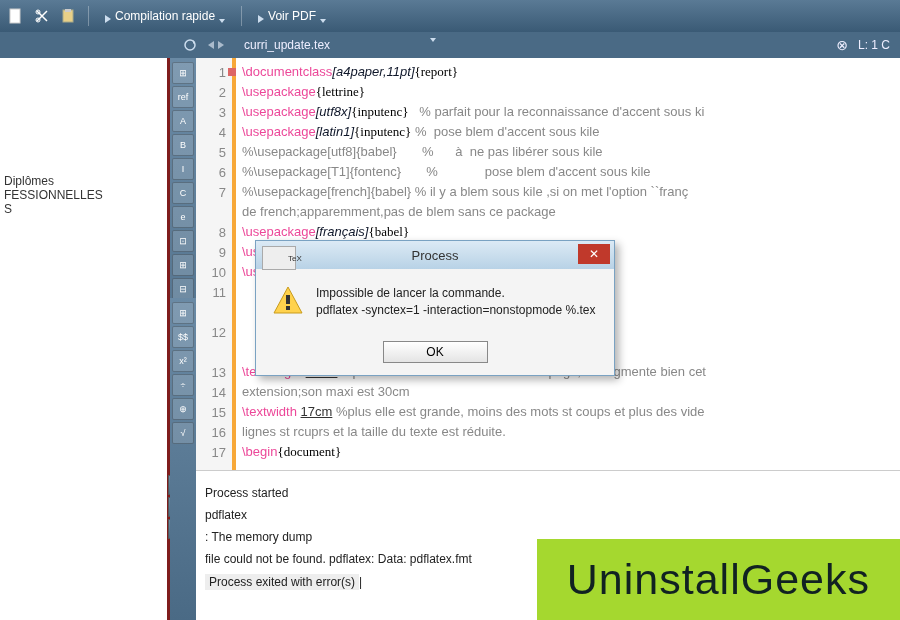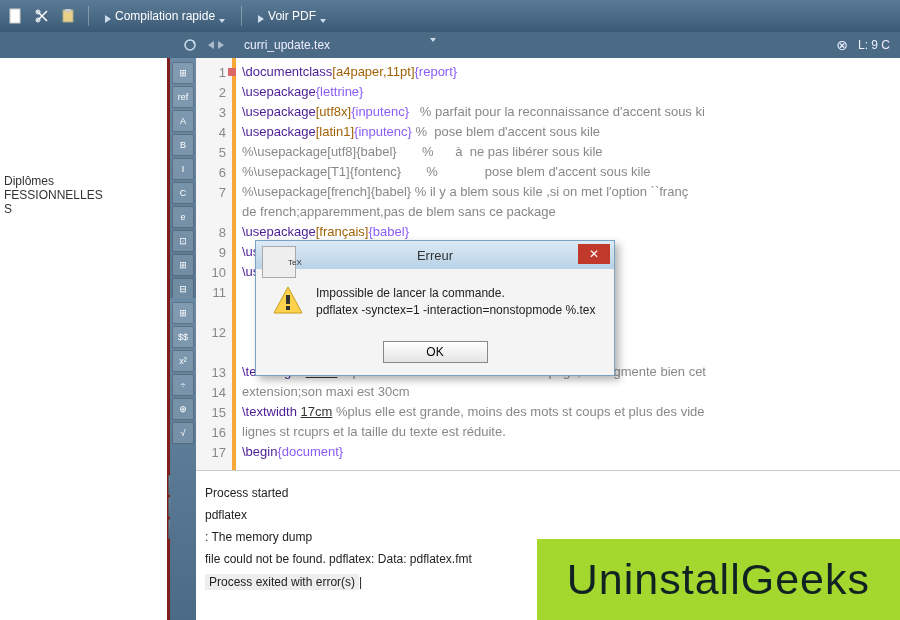--- a/index.html
+++ b/index.html
@@ -28,38 +28,38 @@
 
 .side-icons { width:26px; background:linear-gradient(#6a8aa5,#4a6a85); display:flex; flex-direction:column; align-items:center; gap:2px; padding:4px 0; }
 .side-icons .sbtn, .side-icons2 .sbtn2 { width:22px; height:22px; background:rgba(255,255,255,0.15); border:1px solid rgba(0,0,0,0.25); border-radius:2px; display:flex; align-items:center; justify-content:center; font-size:9px; color:#fff; cursor:pointer; }
 
 .gutter { width:40px; background:#f5f5f5; border-right:4px solid #f7a838; text-align:right; font-family: Consolas, monospace; font-size:13px; color:#888; padding-top:4px; }
 .gutter div { height:20px; padding-right:6px; display:flex; align-items:center; justify-content:flex-end; }
 .gutter .mark { position:relative; }
 .gutter .mark::after { content:""; position:absolute; right:-4px; top:6px; width:8px; height:8px; background:#d66; }
 
 .code { flex:1; font-family: Consolas, "Courier New", monospace; font-size:13px; line-height:20px; padding:4px 6px; white-space:pre; overflow:hidden; color:#333; }
-.cmd { color:#4c1d95; }
-.opt { color:#a16207; }
-.arg { color:#8b5cf6; }
+.cmd { color:#ec4899; }
+.opt { color:#0f172a;font-style:italic; }
+.arg { color:#000000;font-family:Liberation Serif, serif; }
 .cmt { color:#888; }
 .txt { color:#333; }
 .ul { text-decoration: underline; }
 
 .side-icons2 { width:26px; background:linear-gradient(#6a8aa5,#4a6a85); display:flex; flex-direction:column; align-items:center; gap:2px; padding:4px 0; position:absolute; left:0; top:240px; bottom:0; }
 
 .console { border-top:1px solid #ccc; background:#fff; font-size:12px; color:#222; padding:9px; height:150px; position:relative; }
 .console .cicon { width:20px; height:20px; background:linear-gradient(#6a8aa5,#4a6a85); margin-right:6px; border:1px solid #555; }
 .console-lines { padding-left: 26px; display:flex; flex-direction:column; gap:8px; padding-top:6px; }
 .exit-line { background:#eee; display:inline-block; padding:1px 4px; }
 
 
 .dialog { position:absolute; left:255px; top:240px; width:360px; background:#f4f4f4; border:1px solid #7aa2c2; box-shadow:4px 4px 8px rgba(0,0,0,0.3); z-index:50; }
 .dialog-title { background:linear-gradient(#dceaf5,#b8d2e6); height:28px; display:flex; align-items:center; justify-content:center; position:relative; font-size:13px; color:#333; }
-.dialog-title .tico { position:absolute; left:6px; top:5px; width:16px; height:32px; background:#eee; border:1px solid #aaa; font-size:8px; display:flex; align-items:center; justify-content:center;padding-left:32px; }
+.dialog-title .tico { position:absolute; left:6px; top:5px; width:16px; height:24px; background:#eee; border:1px solid #aaa; font-size:8px; display:flex; align-items:center; justify-content:center;padding-left:32px; }
 .dialog-close { position:absolute; right:4px; top:3px; width:32px; height:20px; background:#c0392b; color:#fff; display:flex; align-items:center; justify-content:center; font-size:12px; cursor:pointer; }
 .dialog-body { display:flex; padding:16px; gap:12px; align-items:flex-start; font-size:12px; color:#222; }
 .warn-icon { width:32px; height:32px; }
 .dialog-body p { line-height:1.4; }
 .dialog-foot { display:flex; justify-content:center; padding:6px 0 12px; }
 .ok-btn { width:105px; height:22px; border:1px solid #888; background:linear-gradient(#fff,#e4e4e4); font-size:12px; cursor:pointer; }
 
 
 .watermark { position:absolute; right:0; bottom:0; background:#a5d82f; padding:16px 30px; font-size:43px; font-weight:400; color:#122; letter-spacing:1px; }
 
@@ -111,21 +111,21 @@
   <span class="navarrows">
     <span class="sm-arrow-l"></span>
     <span class="sm-arrow-r"></span>
   </span>
   <span class="tab-label">
     <span>curri_update.tex</span>
     <span class="arrow-down"></span>
   </span>
   <span class="tab-close">
     <span style="font-size:14px;">⊗</span>
-    <span>L: 9 C</span>
+    <span>L: 1 C</span>
   </span>
 </div>
 
 <div class="main">
   <div class="left-panel">
     <div style="height:110px"></div>
     <div id="lp-items">
         <div class="heading">Diplômes</div>
         <div class="heading">FESSIONNELLES</div>
         <div class="heading">S</div>
@@ -194,21 +194,21 @@
         <div class="sbtn2">÷</div>
         <div class="sbtn2">⊕</div>
         <div class="sbtn2">√</div>
       </div>
   </div>
 </div>
 
 <div class="dialog">
   <div class="dialog-title">
     <span class="tico">TeX</span>
-    <span>Erreur</span>
+    <span>Process</span>
     <span class="dialog-close">✕</span>
   </div>
   <div class="dialog-body">
     <span class="warn-icon">
       <svg width="32" height="32">
           <polygon points="16,2 30,28 2,28" fill="#ffd24d" stroke="#c89b1c" stroke-width="1"></polygon>
           <rect x="14" y="10" width="4" height="9" fill="#333"></rect>
           <rect x="14" y="21" width="4" height="4" fill="#333"></rect>
         </svg>
     </span>

